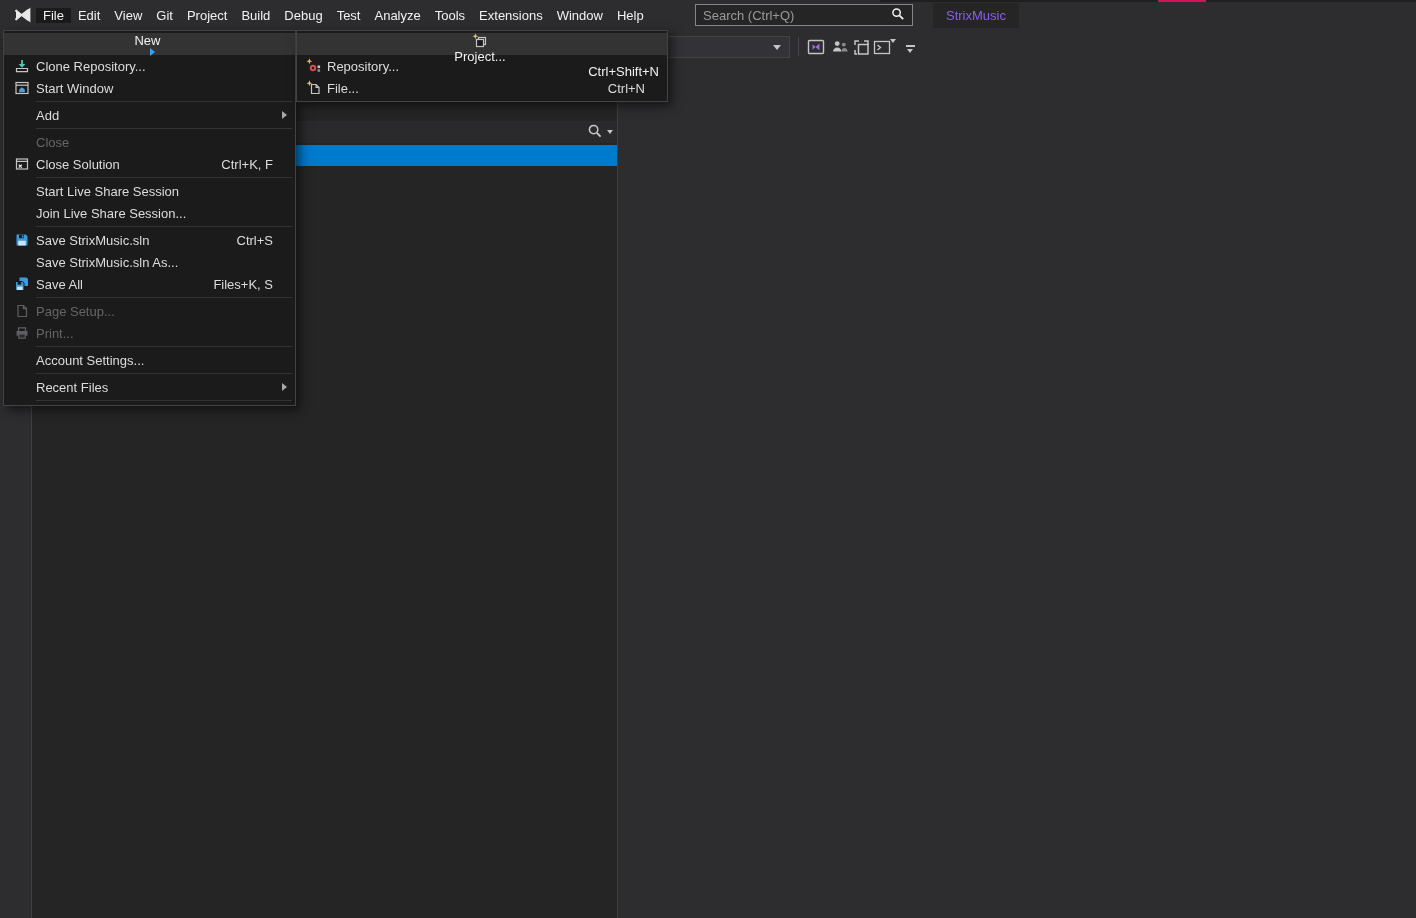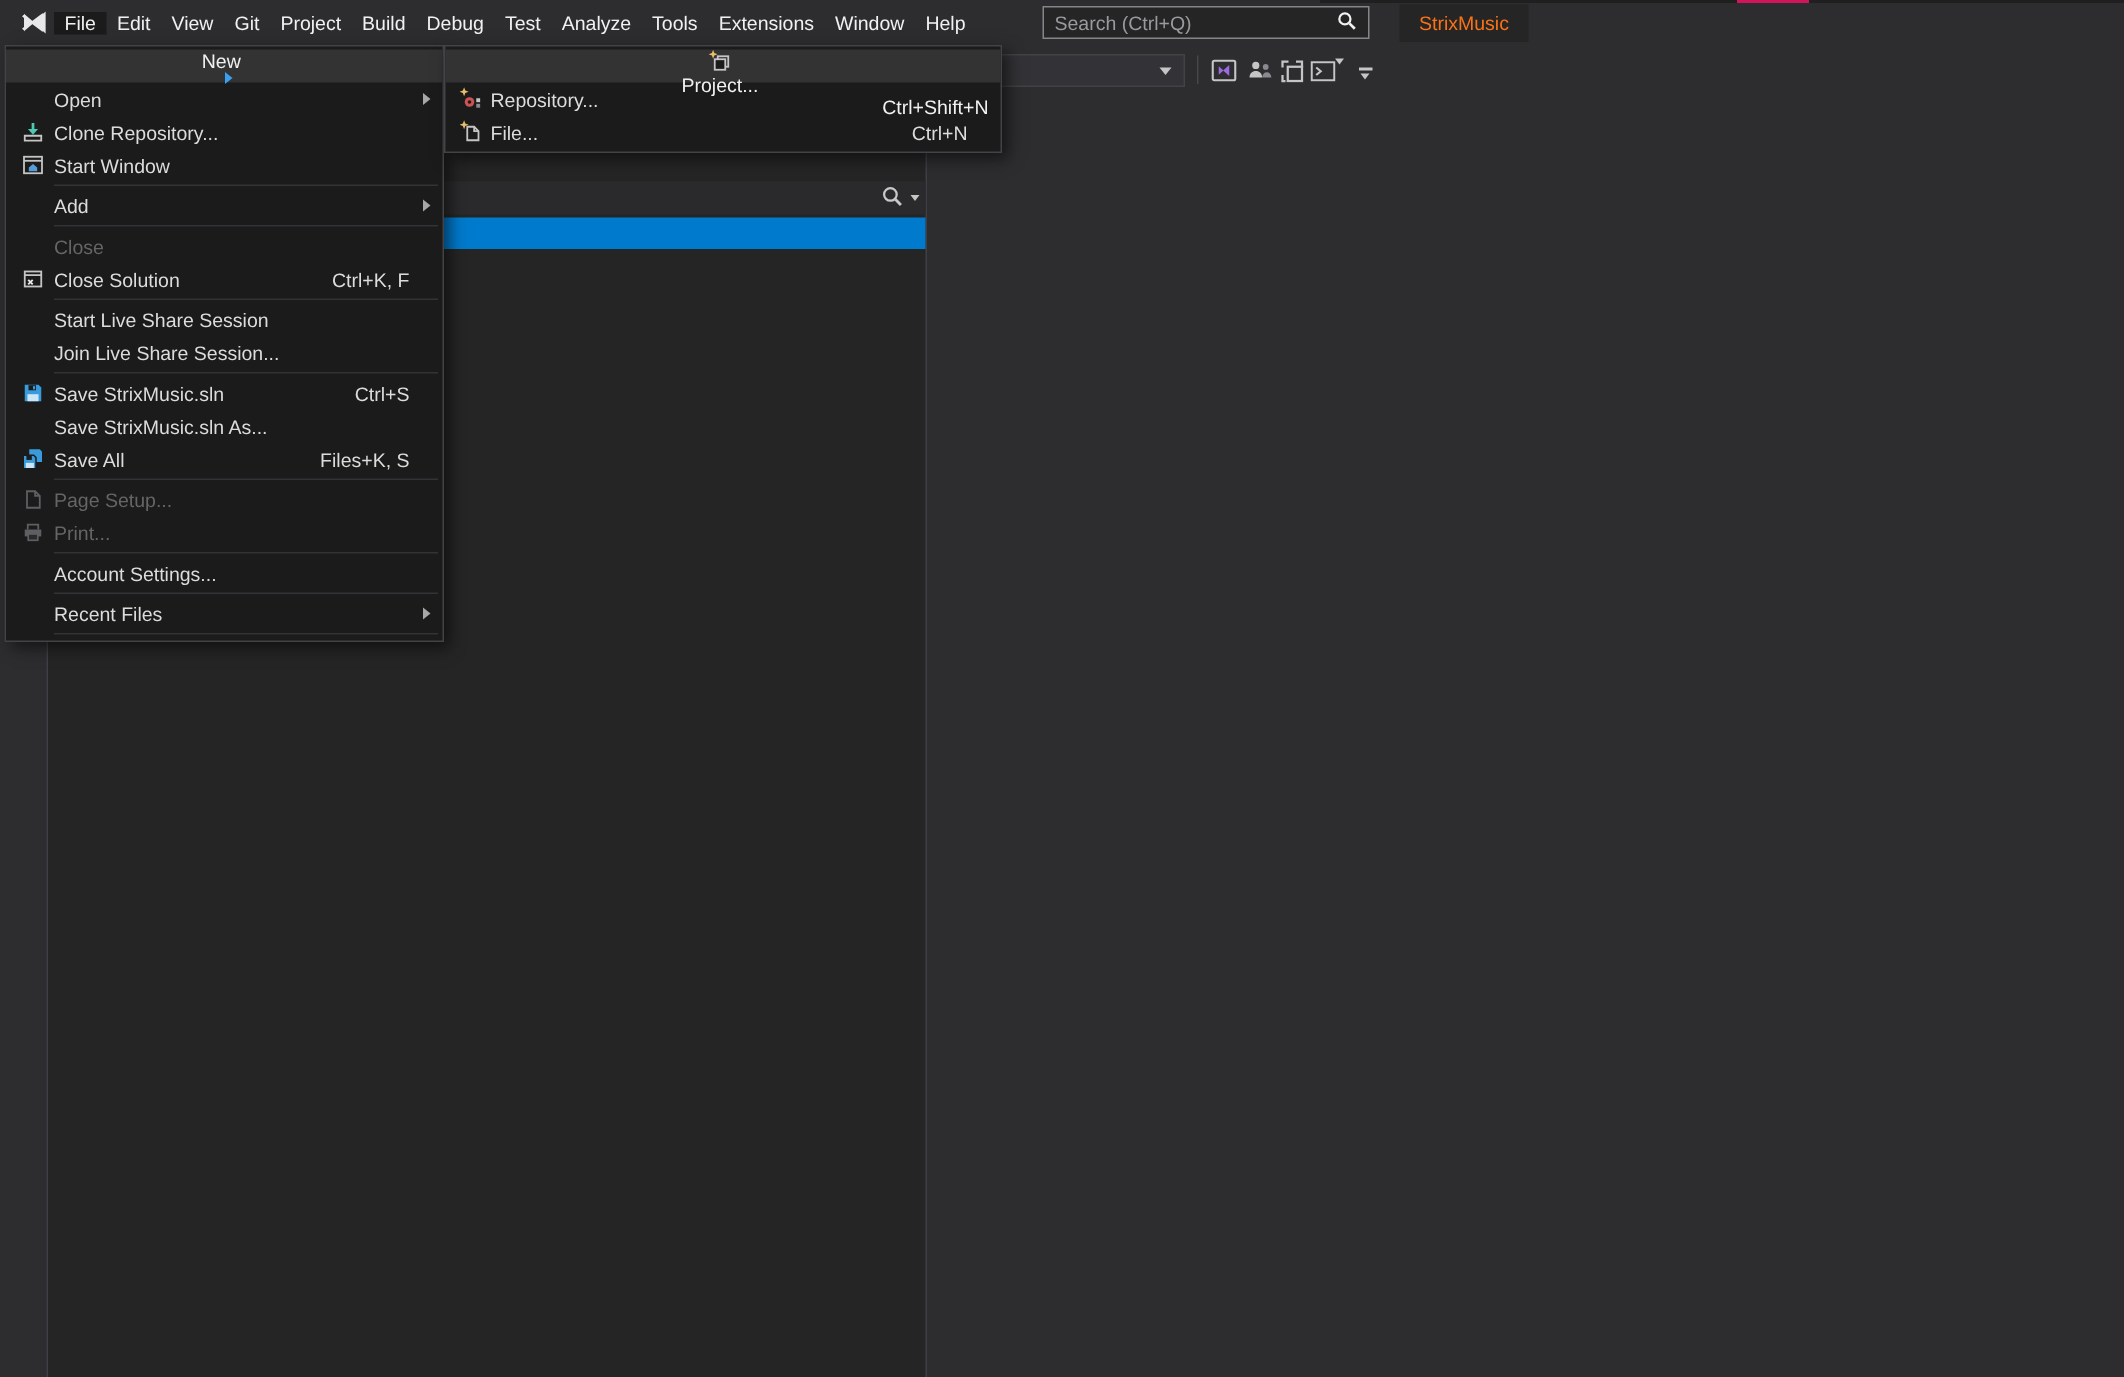--- a/index.html
+++ b/index.html
@@ -18,21 +18,21 @@
   .vs-logo { width:28px; display:flex; align-items:center; justify-content:center; }
   .mb-item { display:flex; align-items:center; padding:0 7px; color:#f1f1f1; }
   .mb-item.active { background:#1b1b1c; }
   .qsearch {
     position:absolute; left:695px; top:4px; width:218px; height:22px;
     border:1px solid #86868a; background:#252526; display:flex; align-items:center; padding:0 7px;
   }
   .qsearch .ph { color:#999a9e; flex:1; }
   .wintitle {
     position:absolute; left:933px; top:3px; height:25px; background:#252526;
-    display:flex; align-items:center; padding:0 13px; color:#f97316;
+    display:flex; align-items:center; padding:0 13px; color:#8b5cf6;
   }
 
   
   .toolbar { position:absolute; top:30px; left:0; right:0; height:30px; }
   .combo {
     position:absolute; left:500px; top:6px; width:290px; height:22px;
     background:#333337; border:1px solid #434346; display:flex; align-items:center; justify-content:flex-end; padding-right:8px;
   }
   .caret-down { width:0; height:0; border-left:4px solid transparent; border-right:4px solid transparent; border-top:5px solid #c5c5c5; }
   .tb-sep { position:absolute; left:798px; top:7px; width:1px; height:19px; background:#46464a; }
@@ -218,28 +218,20 @@
 
     <div class="mrow hl">
       <span class="micon"></span>
       <span class="mlabel">New</span>
       <span class="mshort"></span>
       <span class="marrow">
           <span class="tri-r blue"></span>
         </span>
     </div>
 
-    <div class="mrow">
-      <span class="micon"></span>
-      <span class="mlabel">Open</span>
-      <span class="mshort"></span>
-      <span class="marrow">
-          <span class="tri-r"></span>
-        </span>
-    </div>
 
     <div class="mrow">
       <span class="micon">
         <svg width="16" height="16" viewBox="0 0 16 16">
           <rect x="8" y="2" width="1.8" height="4.6" fill="#4ec9b0" transform="translate(-0.9 0)"></rect>
           <path d="M4.6 6h6.8L8 9.8 Z" fill="#4ec9b0"></path>
           <path d="M2.5 10.5h11v3.2h-11z" fill="none" stroke="#c5c5c5" stroke-width="1.2"></path>
         </svg>
       </span>
       <span class="mlabel">Clone Repository...</span>

